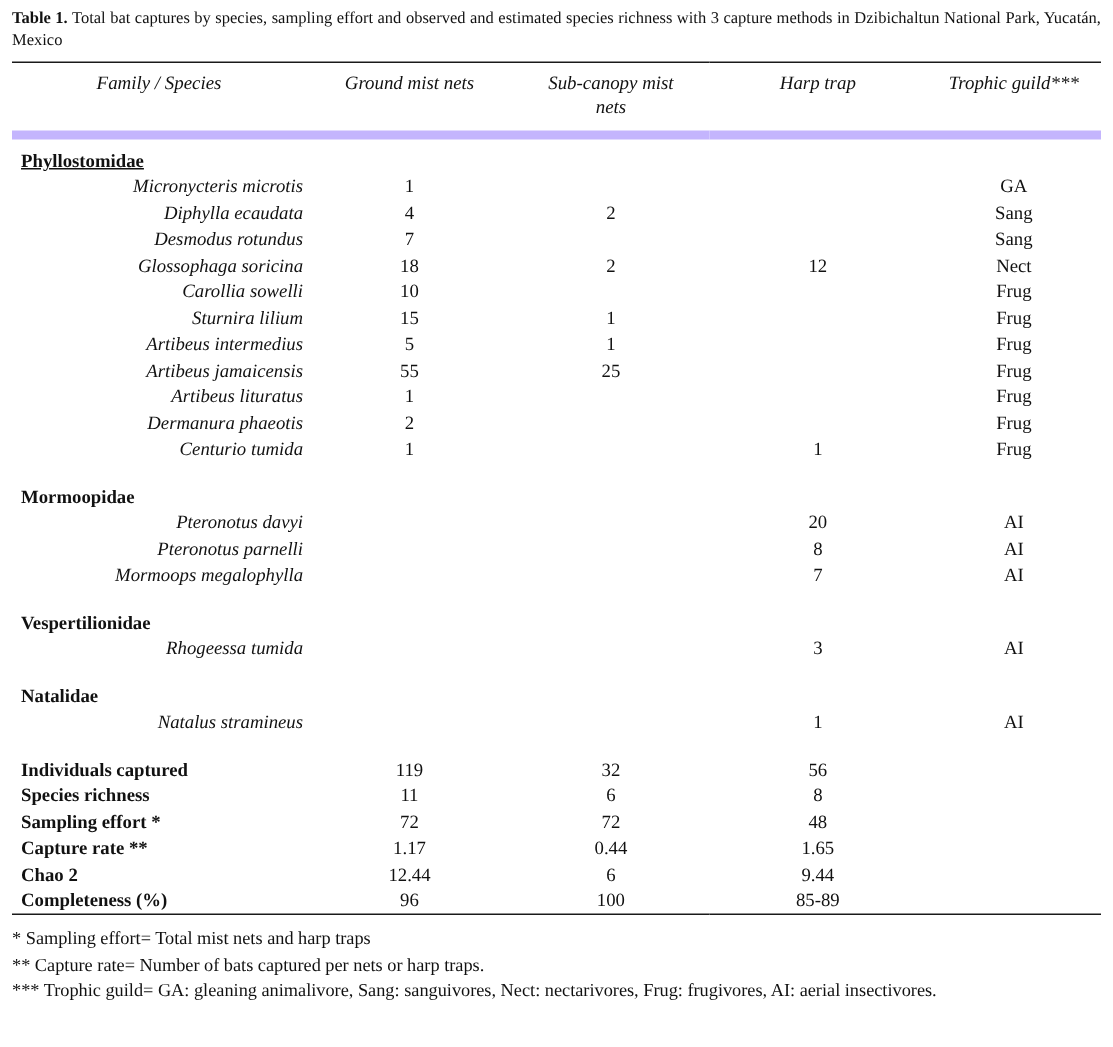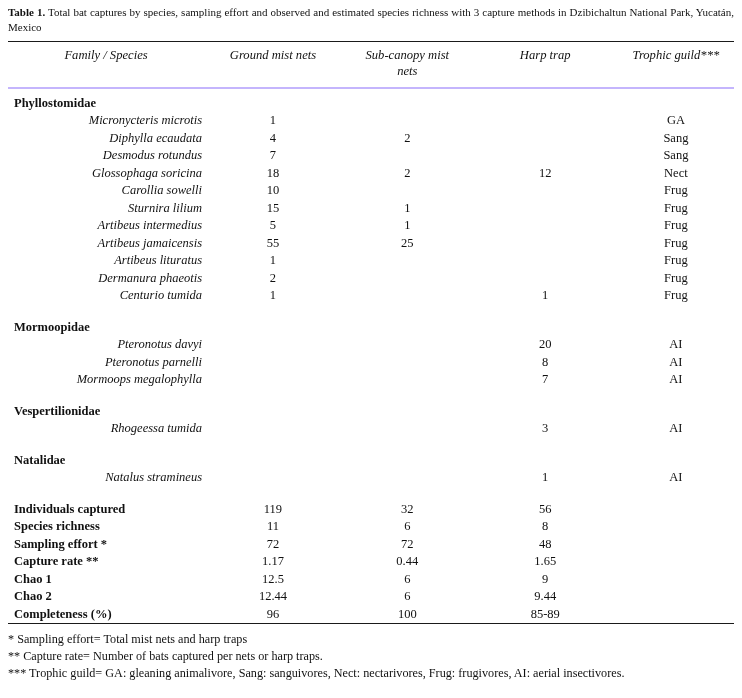--- a/index.html
+++ b/index.html
@@ -35,32 +35,32 @@
   col.c5 { width: 16%; }
 
   thead th {
     font-style: italic;
     font-weight: normal;
     font-size: 12.6px;
     line-height: 1.3;
     text-align: center;
     vertical-align: top;
     padding: 5px 2px 7px 2px;
-    border-bottom: 2px solid #c4b5fd;
+    border-bottom: 6px solid #c4b5fd;
   }
   thead th.wrap .th-text { display: inline-block; max-width: 95px; }
 
   tbody td {
     font-size: 12.5px;
     line-height: 1.32;
     text-align: center;
     vertical-align: top;
     padding: 0.5px 2px;
   }
-  tbody tr:first-child td { padding-top: 6px; }
+  tbody tr:first-child td { padding-top: 6px; text-decoration: underline; }
   td.family   { text-align: left; font-weight: bold; padding-left: 6px; }
   td.species  { text-align: right; font-style: italic; padding-left: 6px; }
   td.sumlabel { text-align: left; font-weight: bold; padding-left: 6px; margin-left: 33px; }
   tr.spacer td { height: 14px; padding: 0; }
 
   .footnotes { margin-top: 7px; font-size: 12.2px; line-height: 1.42; }
   .footnotes p { margin: 0; }
 </style>
 </head>
 <body>
@@ -246,27 +246,20 @@
           <td class="guild"></td>
         </tr>
         <tr>
           <td class="sumlabel">Capture rate **</td>
           <td class="num">1.17</td>
           <td class="num">0.44</td>
           <td class="num">1.65</td>
           <td class="guild"></td>
         </tr>
         <tr>
-          <td class="sumlabel">Chao 1</td>
-          <td class="num">12.5</td>
-          <td class="num">6</td>
-          <td class="num">9</td>
-          <td class="guild"></td>
-        </tr>
-        <tr>
           <td class="sumlabel">Chao 2</td>
           <td class="num">12.44</td>
           <td class="num">6</td>
           <td class="num">9.44</td>
           <td class="guild"></td>
         </tr>
         <tr>
           <td class="sumlabel">Completeness (%)</td>
           <td class="num">96</td>
           <td class="num">100</td>

